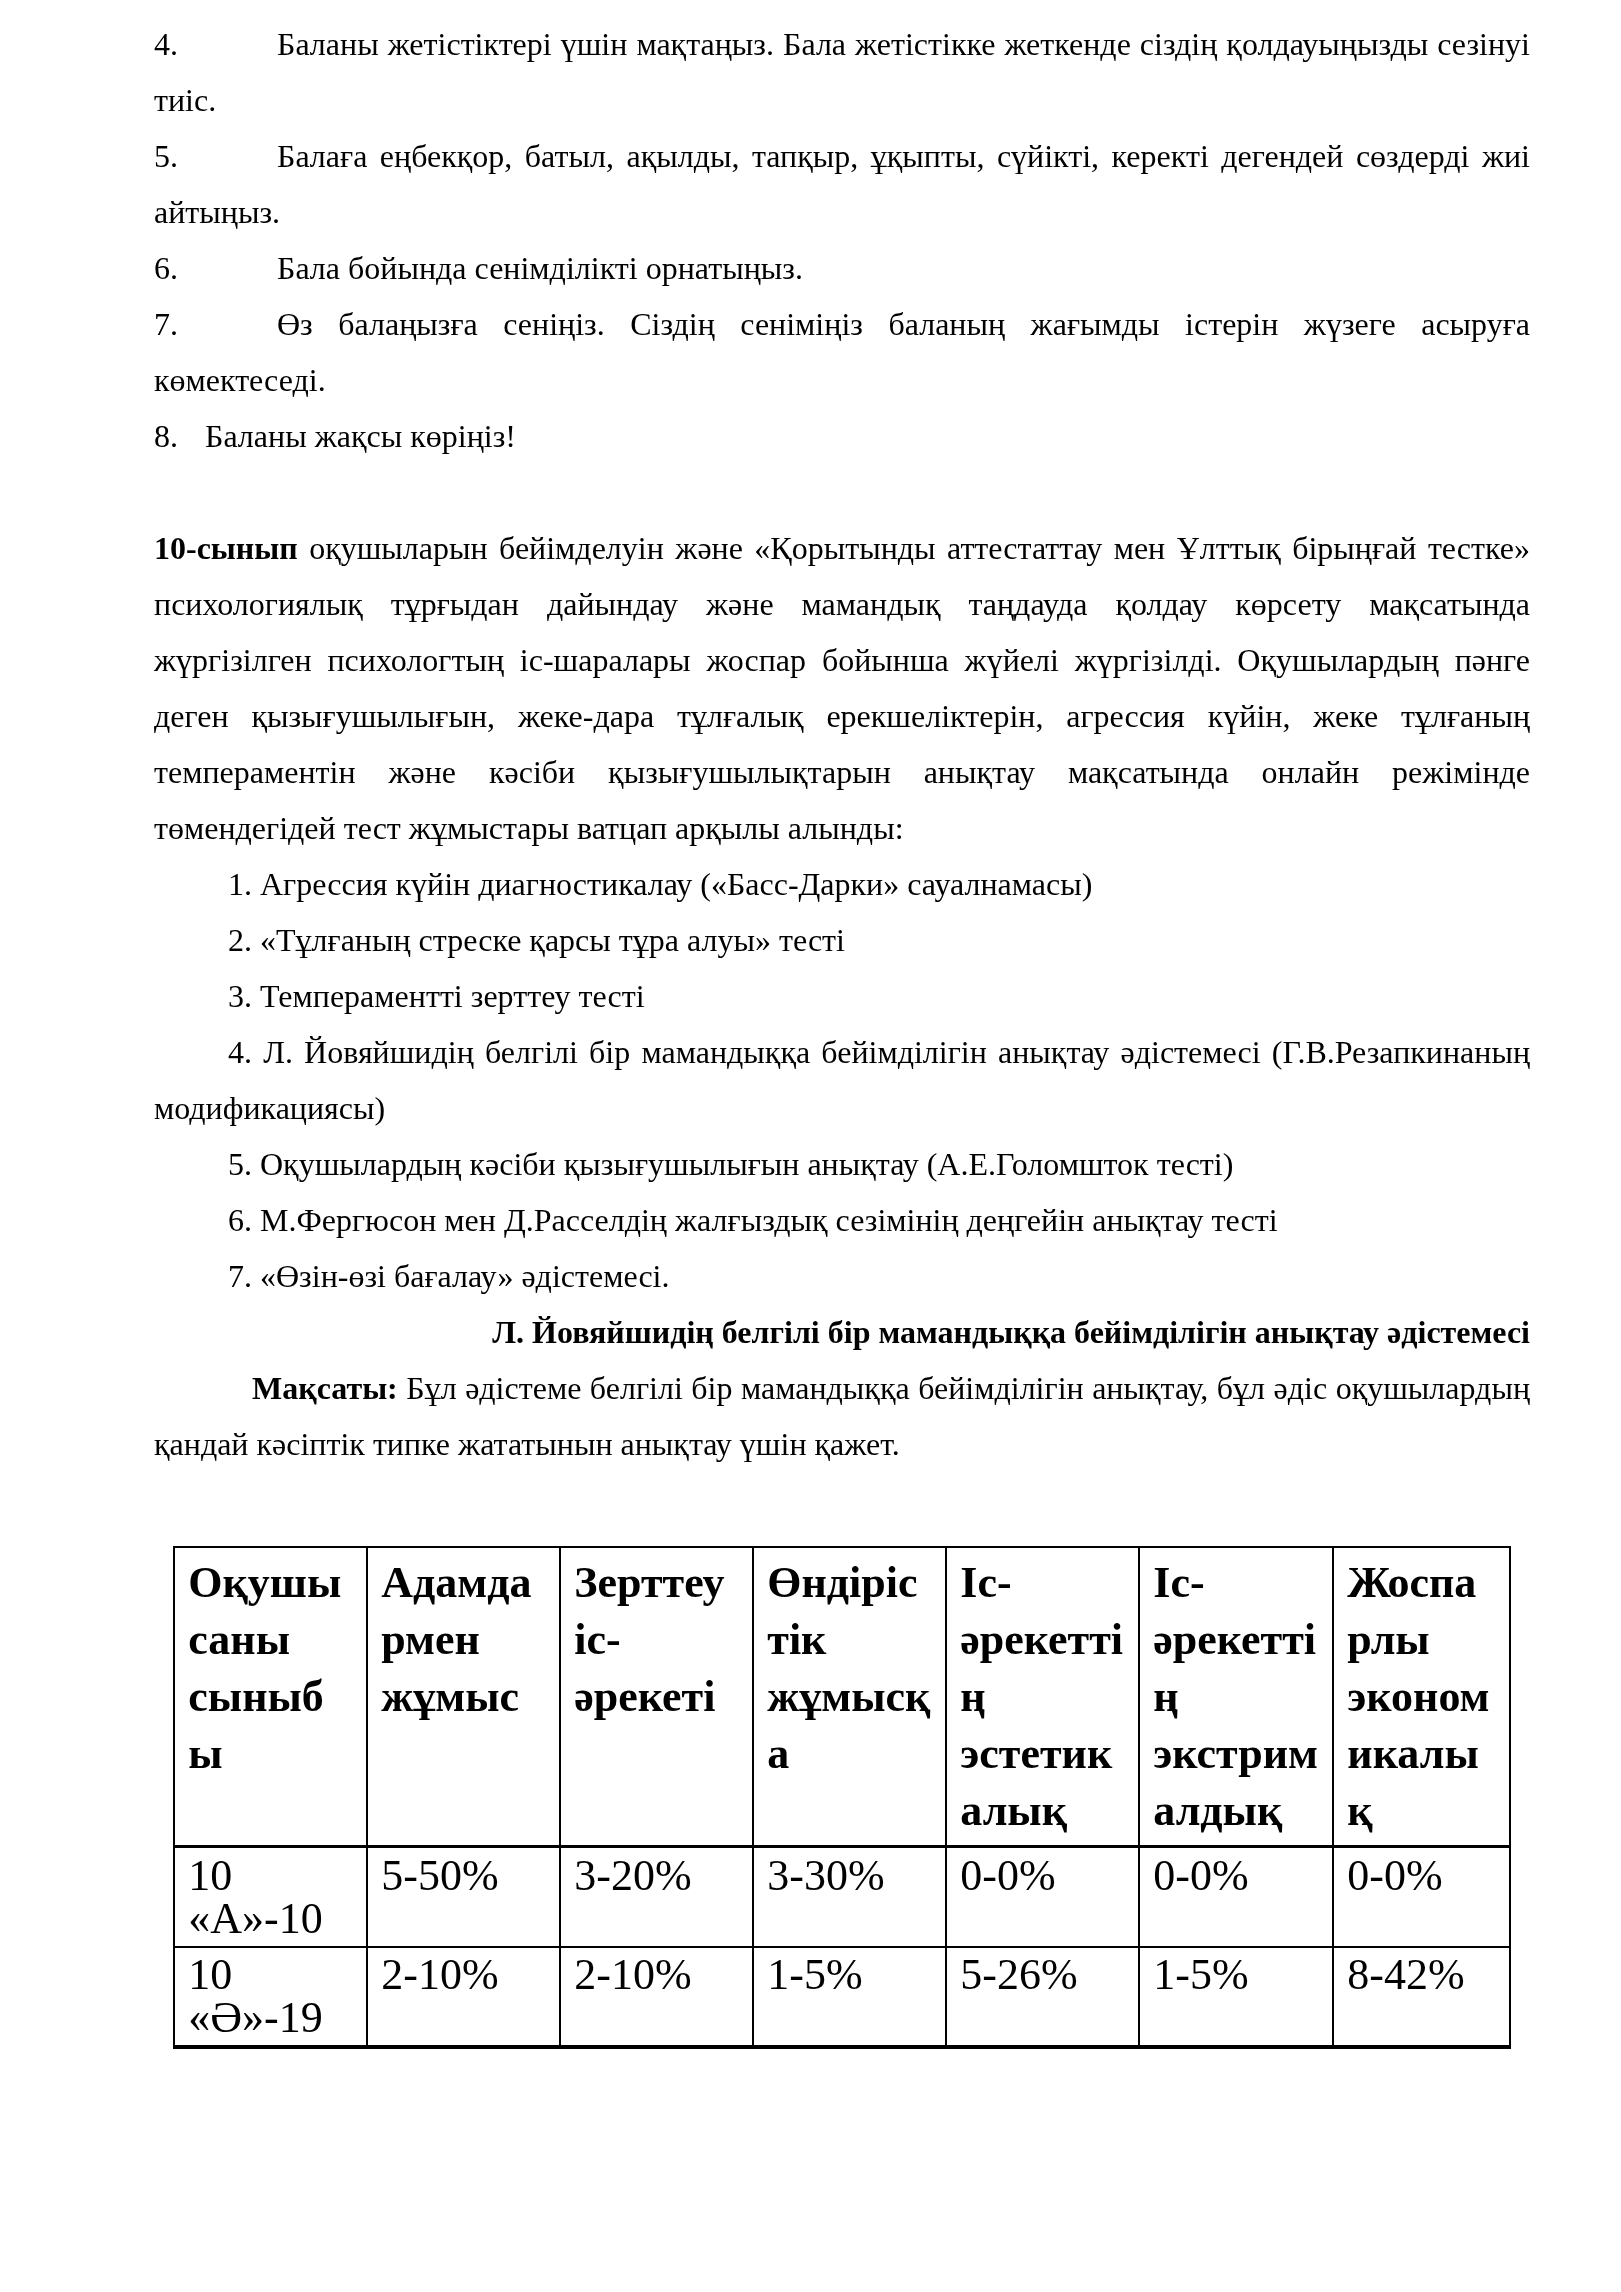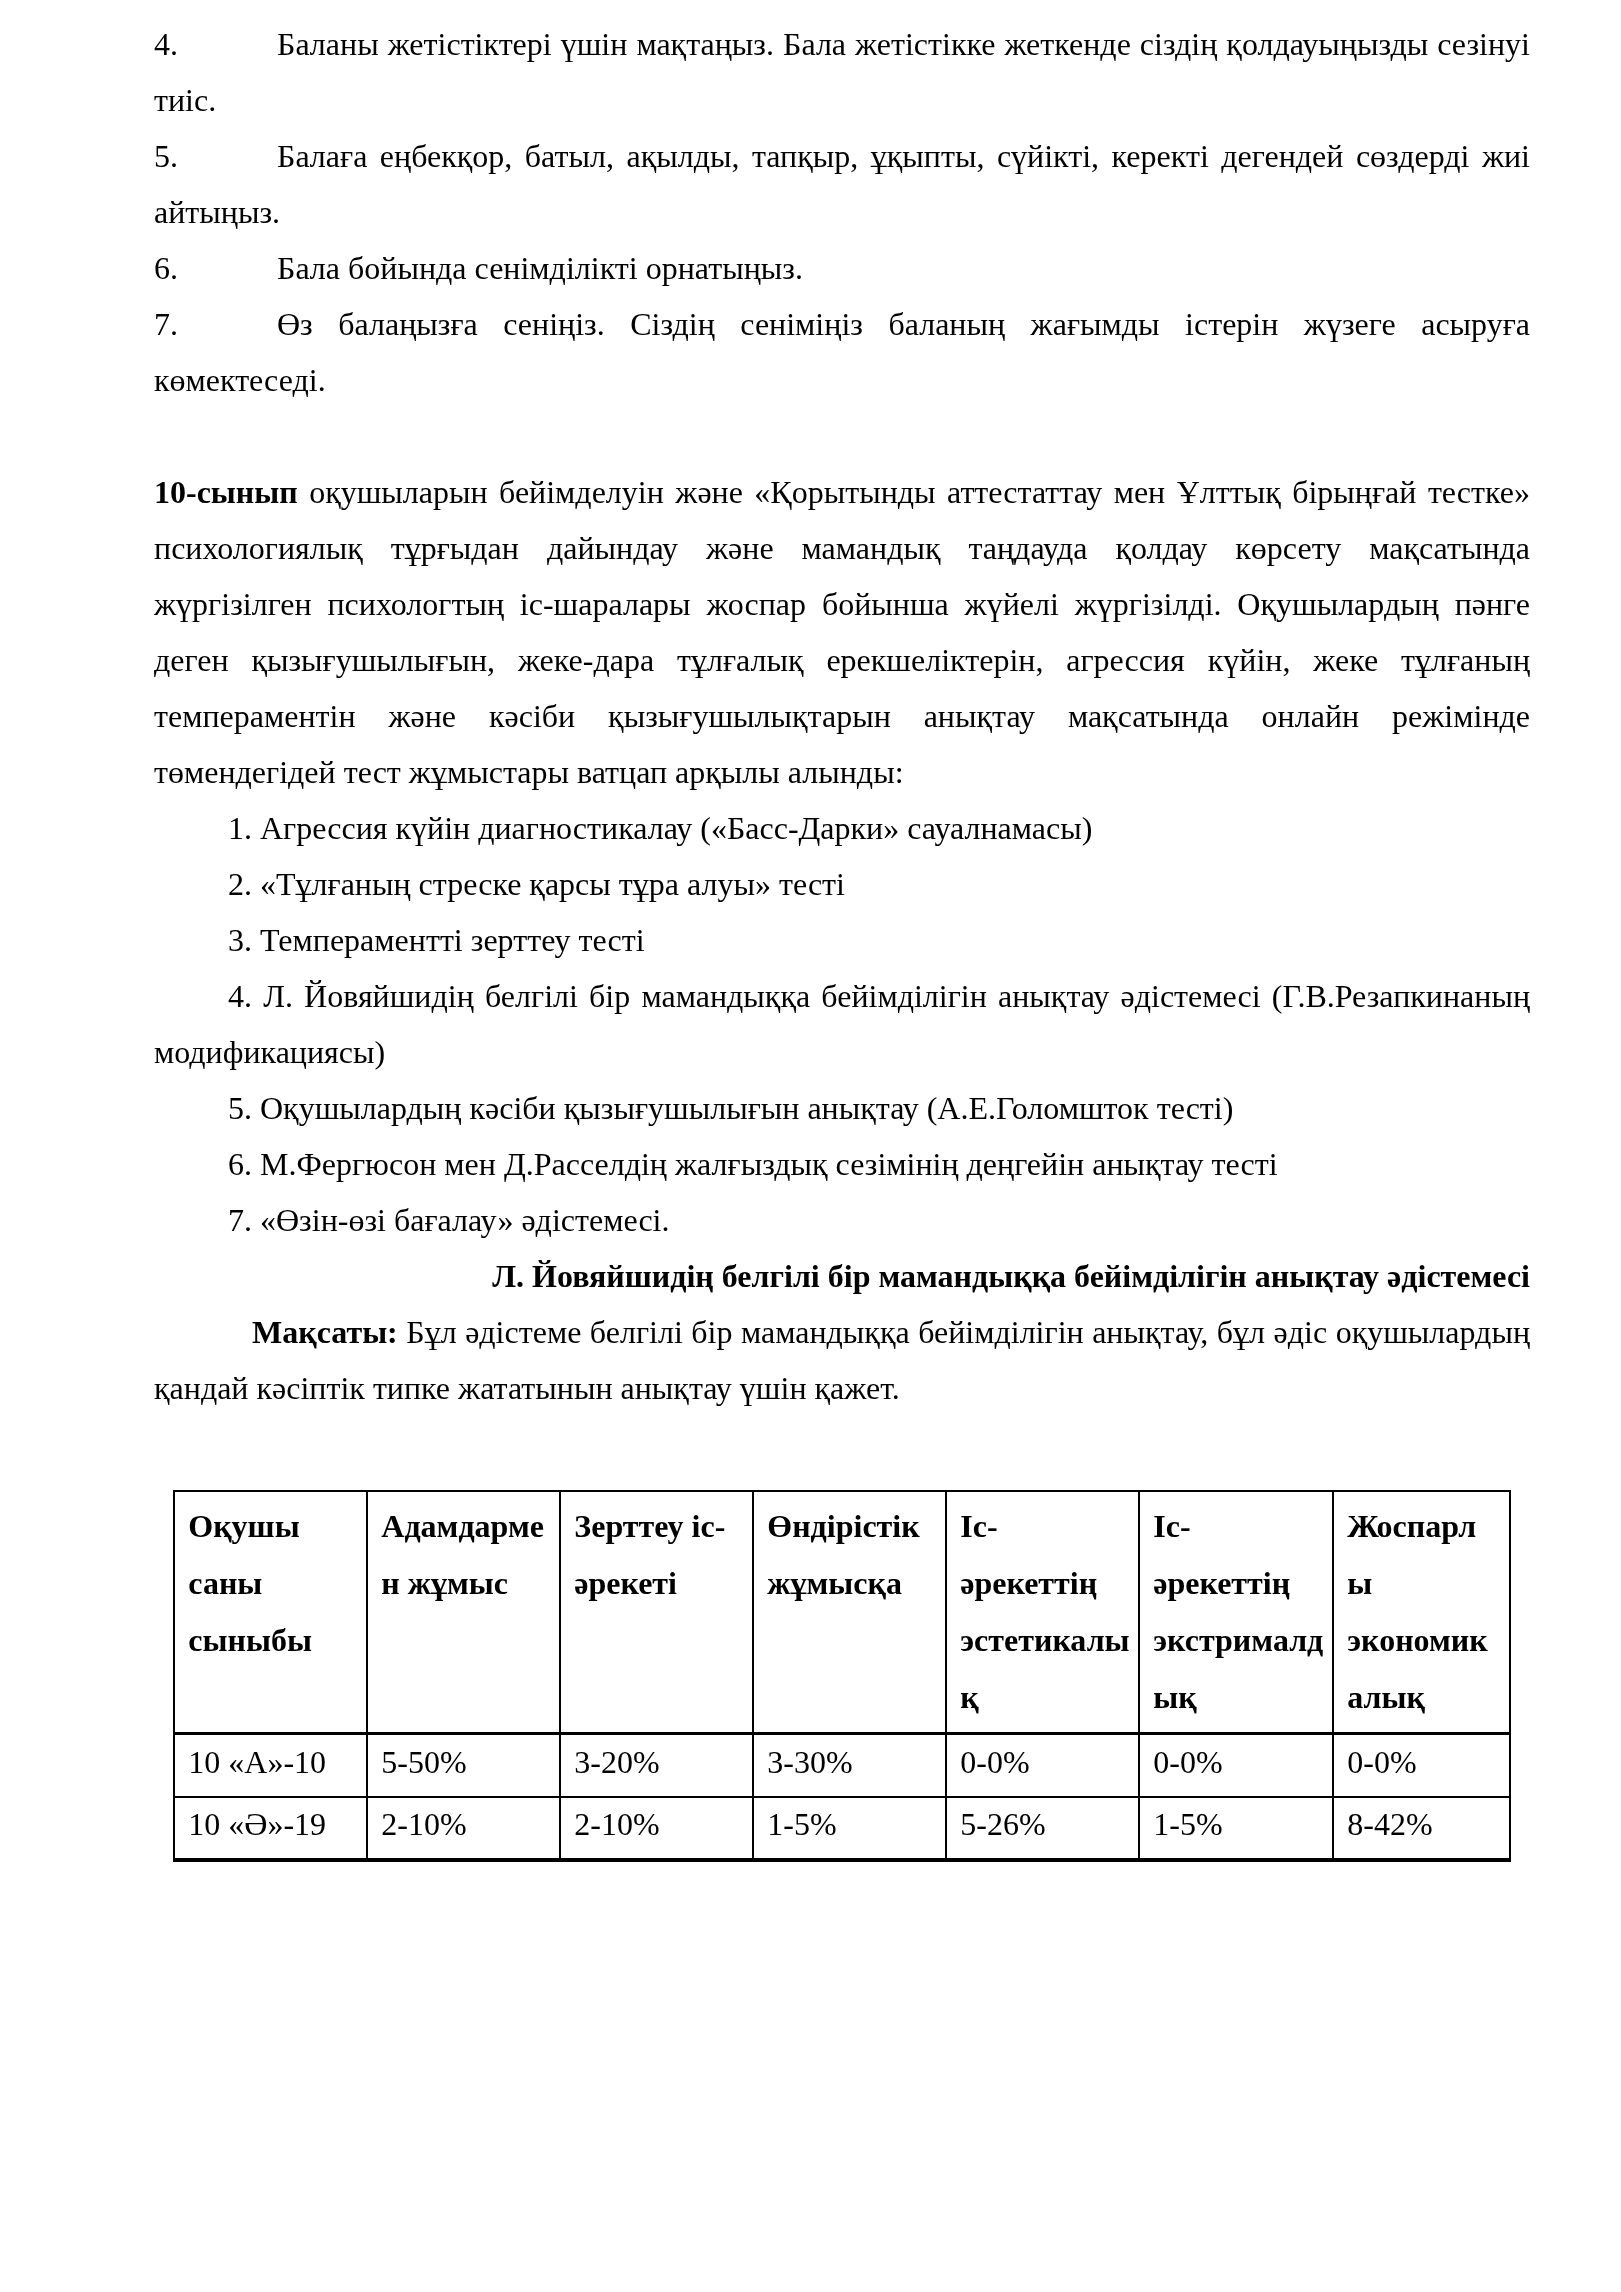--- a/index.html
+++ b/index.html
@@ -53,21 +53,21 @@
     border-collapse: collapse;
     table-layout: fixed;
     margin-left: 18.6px;
     margin-top: 74px;
     width: 1337px;
     border: 2.9px solid #000;
   }
   table.results th,
   table.results td {
     border: 2px solid #000;
-    font-size: 32px;
+    font-size: 44px;
     vertical-align: top;
     text-align: left;
     padding: 5.9px 7.8px 5.9px 13.7px;
   }
   table.results th {
     font-weight: bold;
     line-height: 57px;
     height: 216px;
     overflow-wrap: break-word;
     word-wrap: break-word;
@@ -87,20 +87,21 @@
 <div class="page">
 
   <p class="item"><span class="item-num">4.</span><span>Баланы жетістіктері үшін мақтаңыз. Бала жетістікке жеткенде сіздің қолдауыңызды сезінуі тиіс.</span></p>
 
   <p class="item"><span class="item-num">5.</span><span>Балаға еңбекқор, батыл, ақылды, тапқыр, ұқыпты, сүйікті, керекті дегендей сөздерді жиі айтыңыз.</span></p>
 
   <p class="item"><span class="item-num">6.</span><span>Бала бойында  сенімділікті орнатыңыз.</span></p>
 
   <p class="item"><span class="item-num">7.</span><span>Өз балаңызға сеніңіз. Сіздің сеніміңіз баланың жағымды істерін жүзеге асыруға көмектеседі.</span></p>
 
+  <p class="item short-tab"><span class="item-num">8.</span><span>Баланы жақсы көріңіз!</span></p>
 
   <p class="para-main"><span class="para-lead">10-сынып</span><span> оқушыларын бейімделуін және «Қорытынды аттестаттау мен Ұлттық бірыңғай тестке» психологиялық тұрғыдан дайындау және мамандық таңдауда қолдау көрсету мақсатында жүргізілген психологтың іс-шаралары жоспар бойынша жүйелі жүргізілді. Оқушылардың пәнге деген қызығушылығын, жеке-дара тұлғалық ерекшеліктерін, агрессия күйін, жеке тұлғаның темпераментін және кәсіби қызығушылықтарын анықтау мақсатында онлайн режімінде төмендегідей тест жұмыстары ватцап арқылы алынды:</span></p>
 
   <p class="test">1. Агрессия күйін диагностикалау («Басс-Дарки» сауалнамасы)</p>
   <p class="test">2. «Тұлғаның стреске қарсы тұра алуы» тесті</p>
   <p class="test">3. Темпераментті зерттеу тесті</p>
   <p class="test">4. Л. Йовяйшидің белгілі бір мамандыққа бейімділігін анықтау әдістемесі (Г.В.Резапкинаның модификациясы)</p>
   <p class="test">5. Оқушылардың кәсіби қызығушылығын анықтау (А.Е.Голомшток тесті)</p>
   <p class="test">6. М.Фергюсон мен Д.Расселдің жалғыздық сезімінің деңгейін анықтау тесті</p>
   <p class="test">7. «Өзін-өзі бағалау» әдістемесі.</p>

